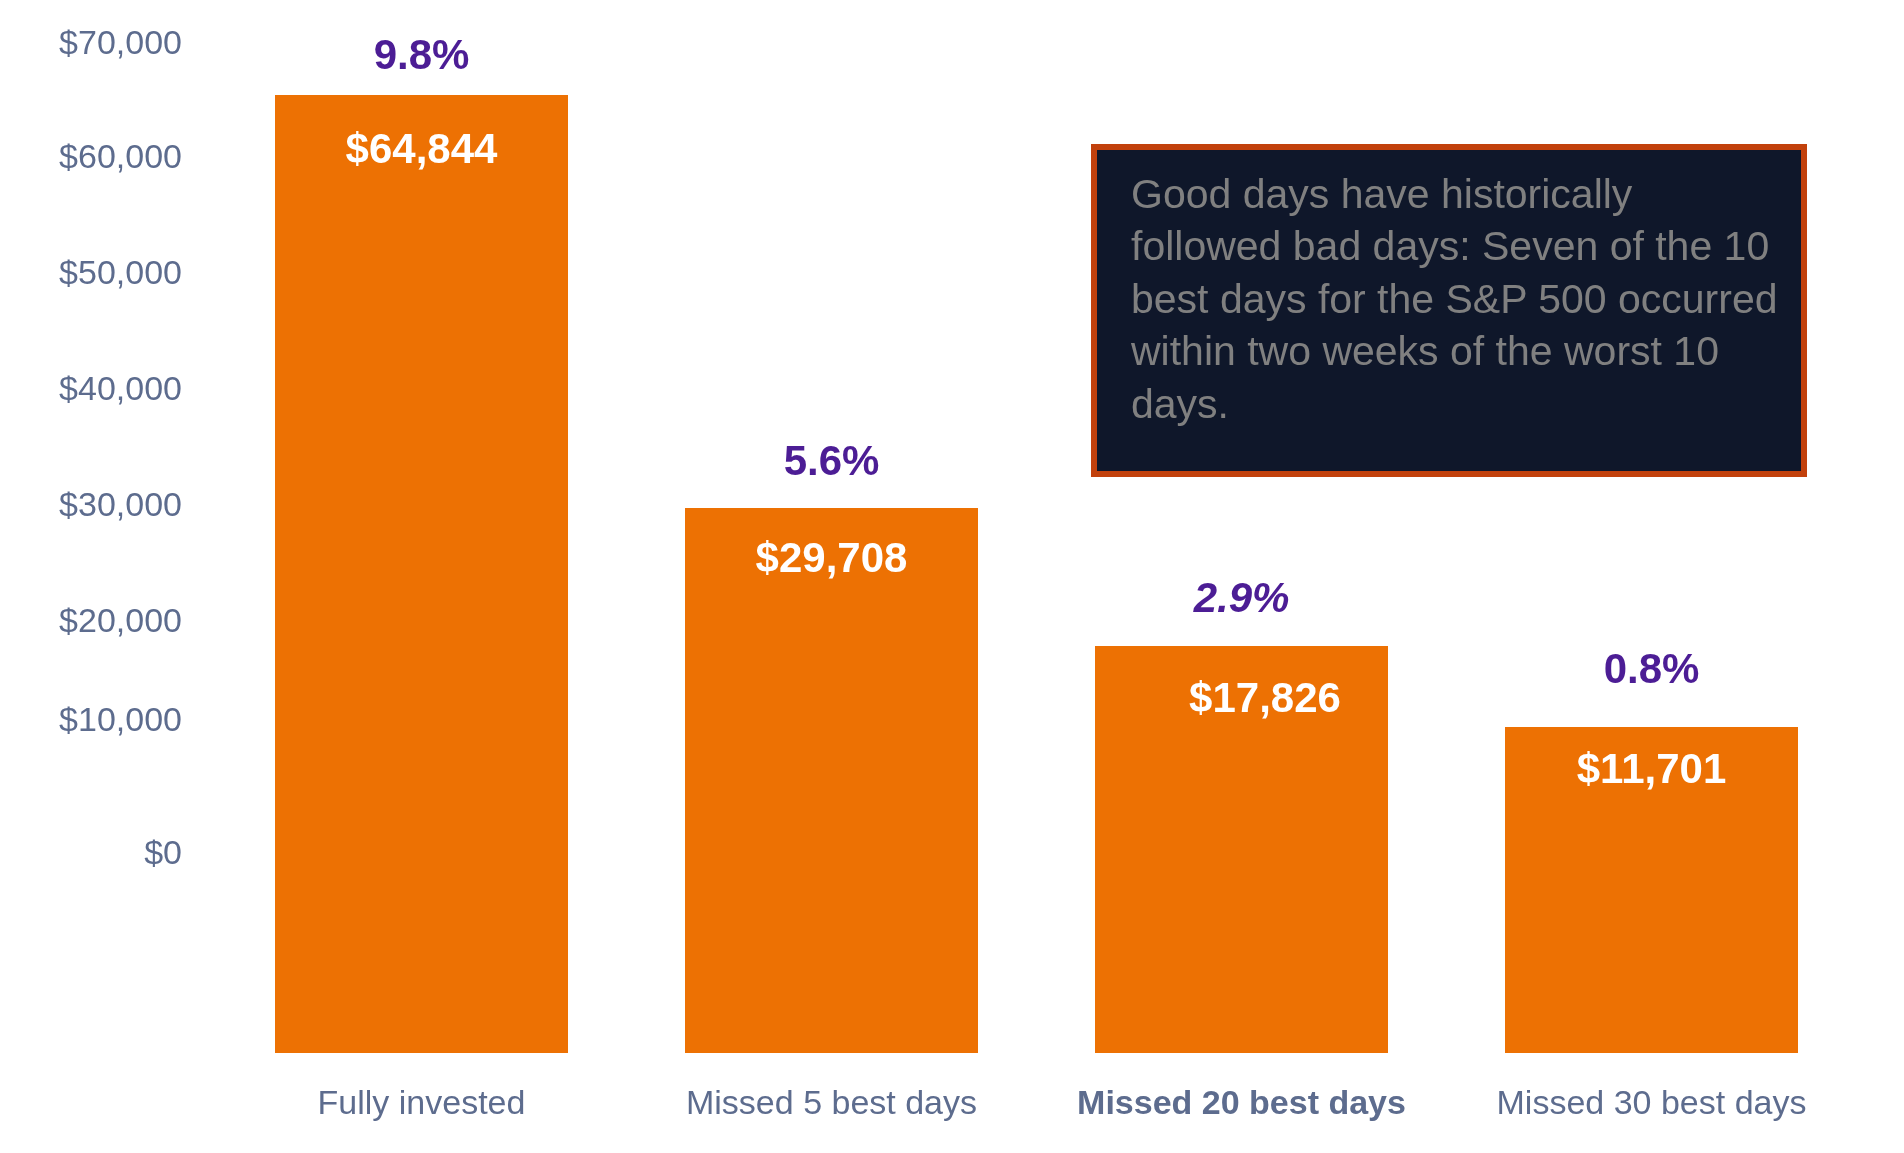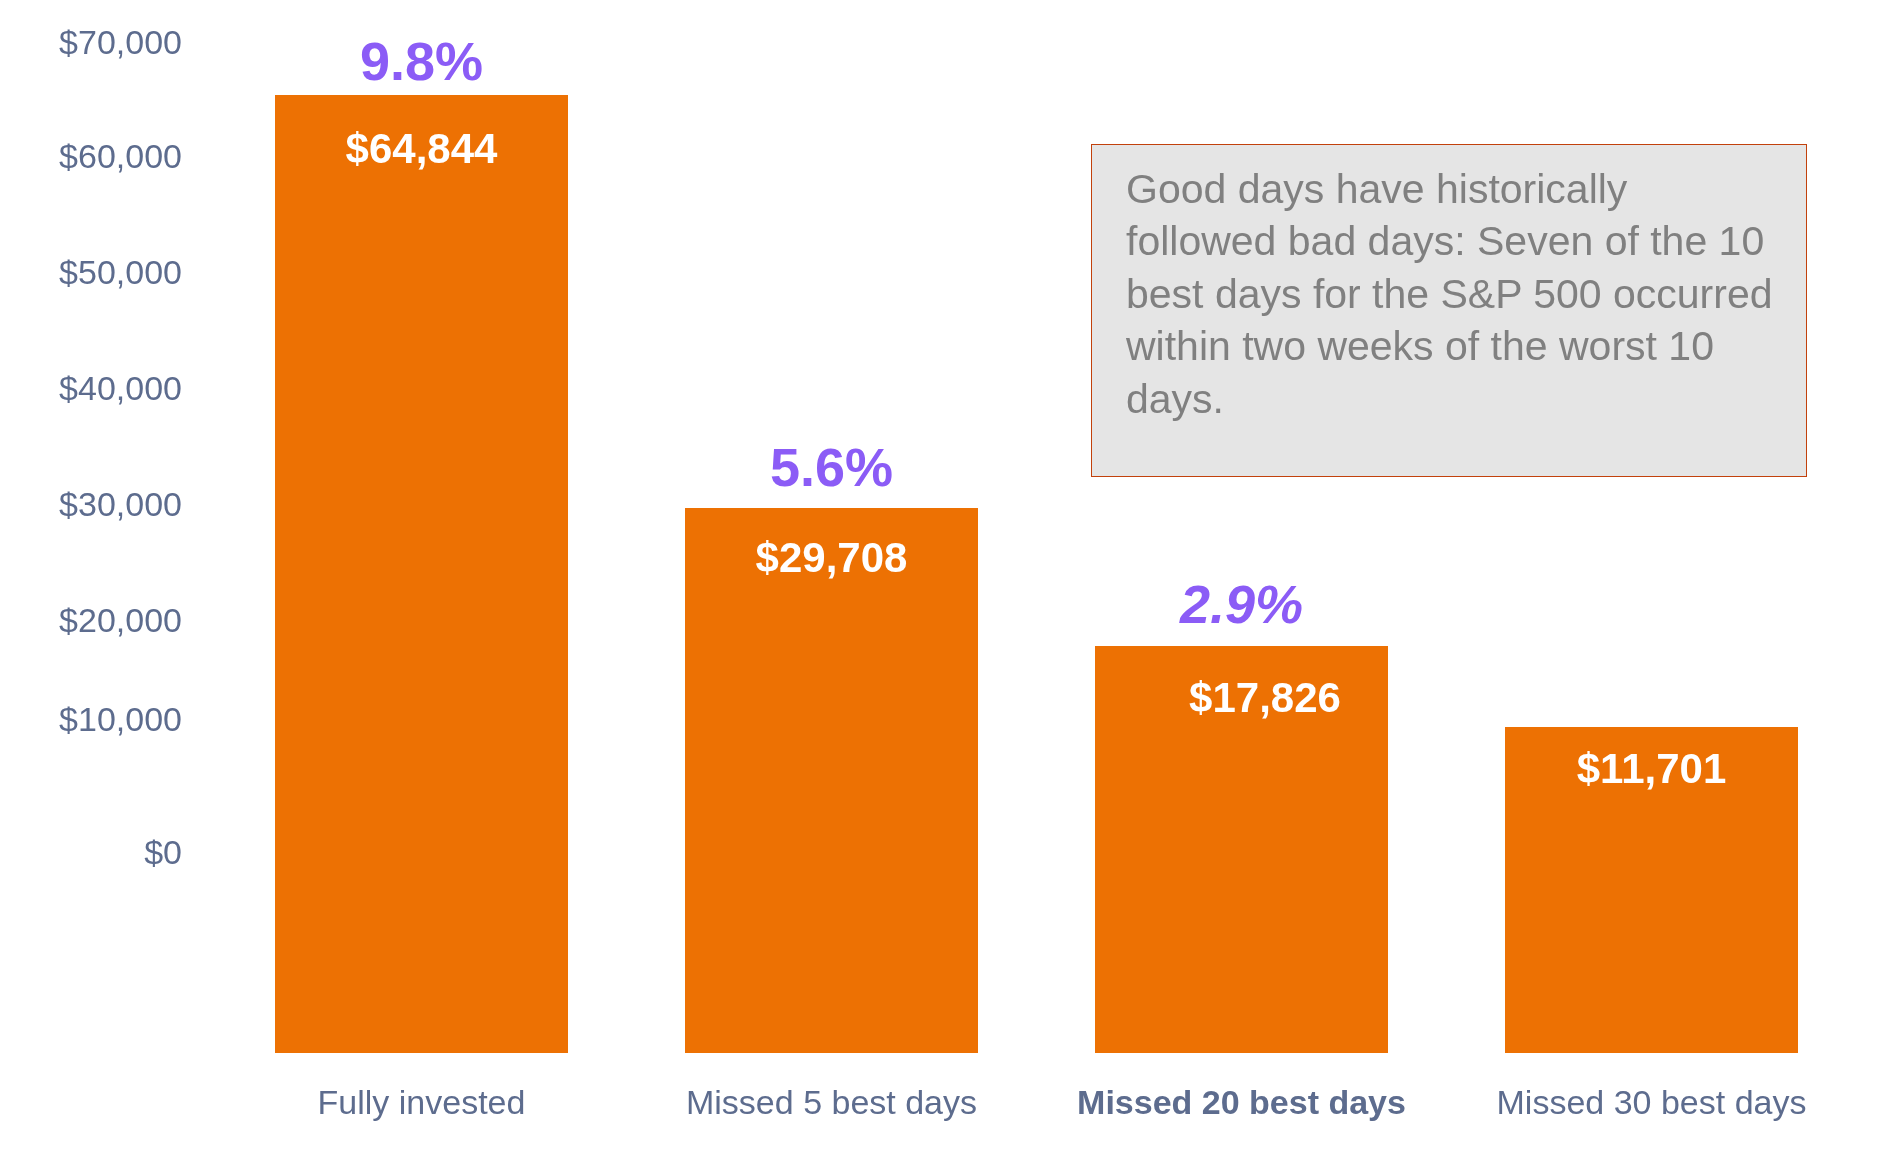--- a/index.html
+++ b/index.html
@@ -74,22 +74,22 @@
     font-family: "Liberation Sans", sans-serif;
     line-height: 1;
     white-space: nowrap;
   }
 
   .bar-pct {
     position: absolute;
     left: 0;
     right: 0;
     text-align: center;
-    color: #8b5cf6;
-    font-size: 54px;
+    color: #4c1d95;
+    font-size: 42px;
     font-weight: bold;
     font-family: "Liberation Sans", sans-serif;
     line-height: 1;
     white-space: nowrap;
   }
 
   .cat-label {
     position: absolute;
     left: -40px;
     right: -40px;
@@ -101,22 +101,22 @@
     white-space: nowrap;
   }
 
   
   #annotation-box {
     position: absolute;
     left: 1091px;
     top: 144px;
     width: 716px;
     height: 333px;
-    border: 1px solid #c2410c;
-    background: #e5e5e5;
+    border: 6px solid #c2410c;
+    background: #0f172a;
     box-sizing: border-box;
     padding-left: 12px;
   }
   #annotation-text {
     position: absolute;
     left: 34px;
     top: 18px;
     right: 18px;
     color: #808080;
     font-size: 41px;
@@ -157,20 +157,21 @@
     </div>
 
     <div class="bar-group" style="left:905px; width:293px;">
       <div class="bar-pct" style="top:577px;font-style:italic;">2.9%</div>
       <div class="bar" style="top:646px; height:407px;"></div>
       <div class="bar-value" style="top:677px;padding-left:47px;">$17,826</div>
       <div class="cat-label" style="top:1085px;font-weight:bold;">Missed 20 best days</div>
     </div>
 
     <div class="bar-group" style="left:1315px; width:293px;">
+      <div class="bar-pct" style="top:648px;">0.8%</div>
       <div class="bar" style="top:727px; height:326px;"></div>
       <div class="bar-value" style="top:748px;">$11,701</div>
       <div class="cat-label" style="top:1085px;">Missed 30 best days</div>
     </div>
 
   </div>
 
   <div id="annotation-box">
     <div id="annotation-text">Good days have historically followed bad days: Seven of the 10 best days for the S&amp;P 500 occurred within two weeks of the worst 10 days.</div>
   </div>

